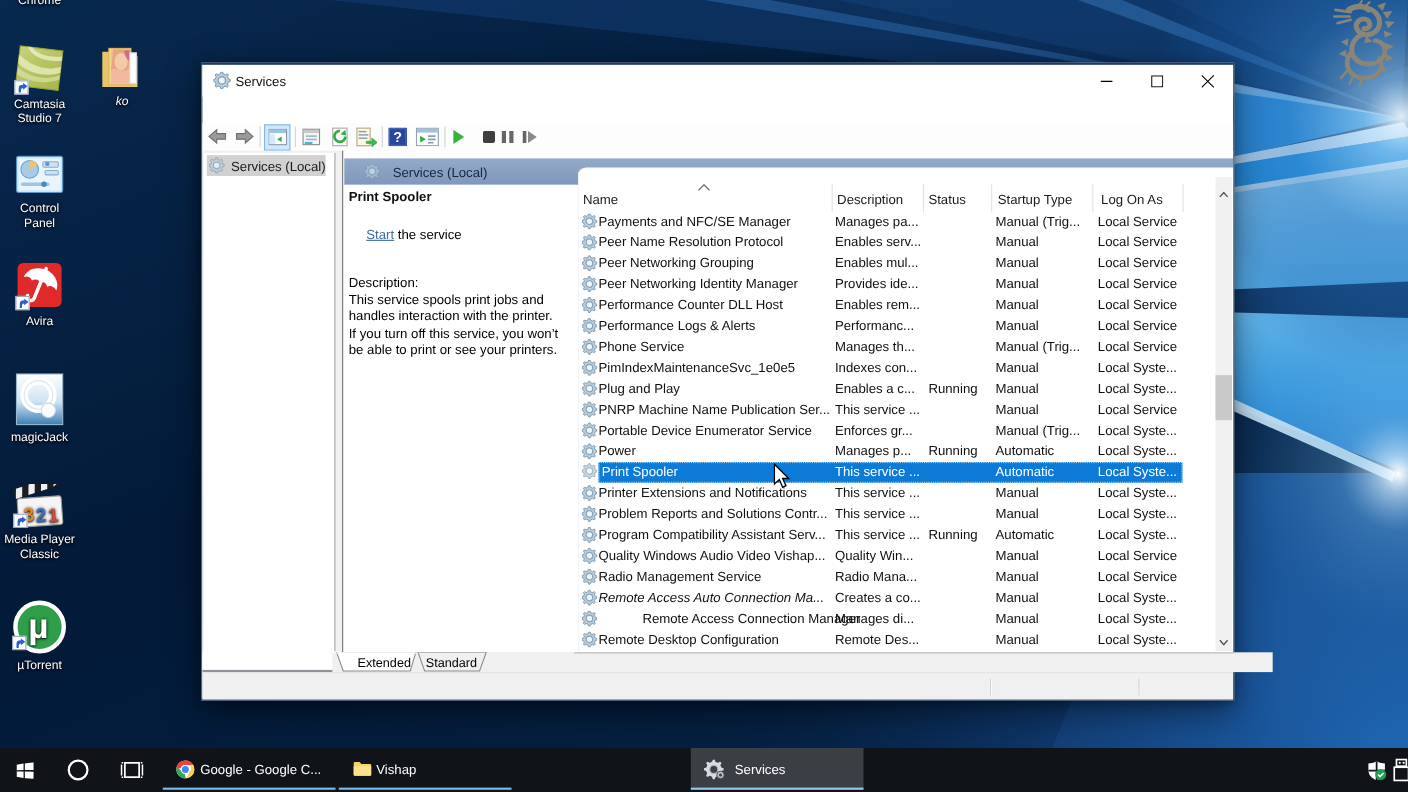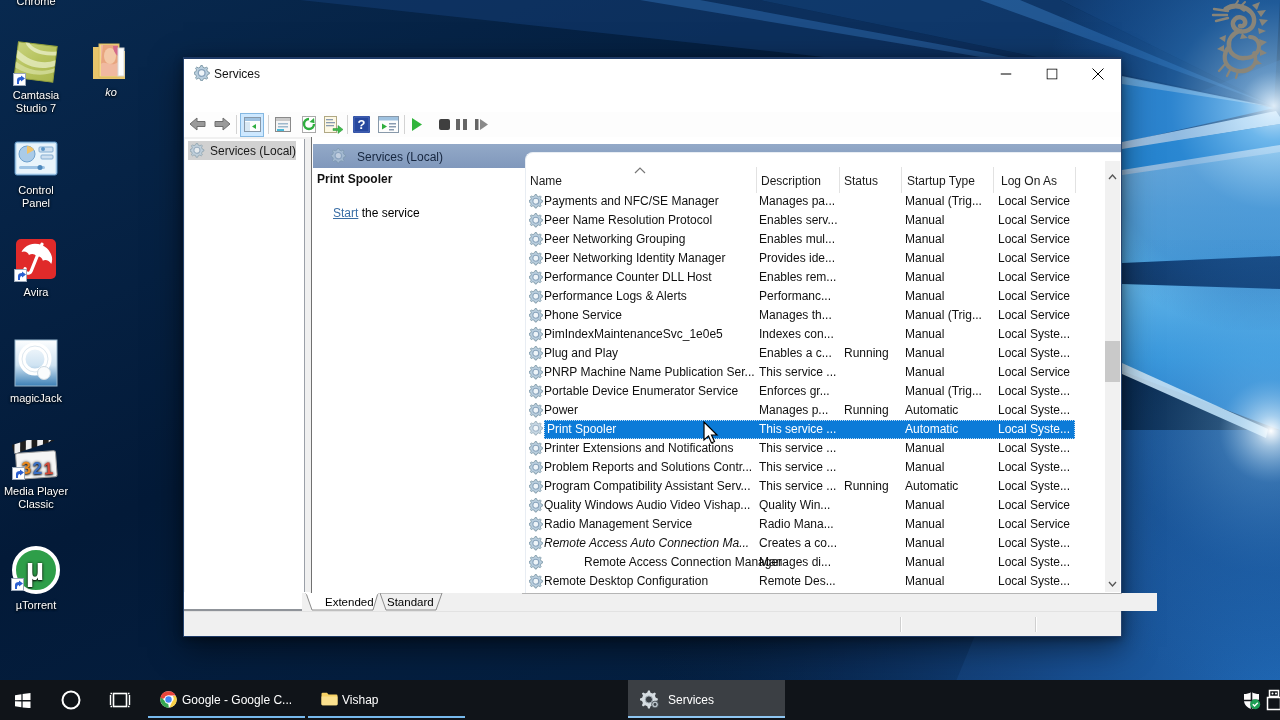--- a/index.html
+++ b/index.html
@@ -412,20 +412,21 @@
       <div id="rightpane">
         <div id="bluehdr">
           <svg class="abs" style="left:18px;top:4px" width="16" height="16" viewBox="0 0 16 16">
               <use href="#gearsym" opacity="0.55"></use>
             </svg>
           <span class="btxt">Services (Local)</span>
         </div>
         <div id="infocol">
           <div class="abs" style="left:4px;top:4px;font-weight:bold;color:#111;">Print Spooler</div>
           <div class="abs" style="left:4px;top:38px;margin-left:16px;"><span style="color:#3a6ea5;text-decoration:underline;">Start</span> the service</div>
+          <div class="abs" style="left:4px;top:82px;line-height:15.2px;">Description:<br>This service spools print jobs and<br>handles interaction with the printer.<br>If you turn off this service, you won’t<br>be able to print or see your printers.</div>
         </div>
         <div id="listpanel">
 
           <svg class="abs" style="left:108px;top:14px" width="12" height="8" viewBox="0 0 12 8">
               <path d="M1,6 L6,1 L11,6" fill="none" stroke="#777" stroke-width="1.2"></path>
             </svg>
           <span class="hcell" style="left:4px;">Name</span>
           <span class="hcell" style="left:235px;">Description</span>
           <span class="hcell" style="left:318px;">Status</span>
           <span class="hcell" style="left:381px;">Startup Type</span>

